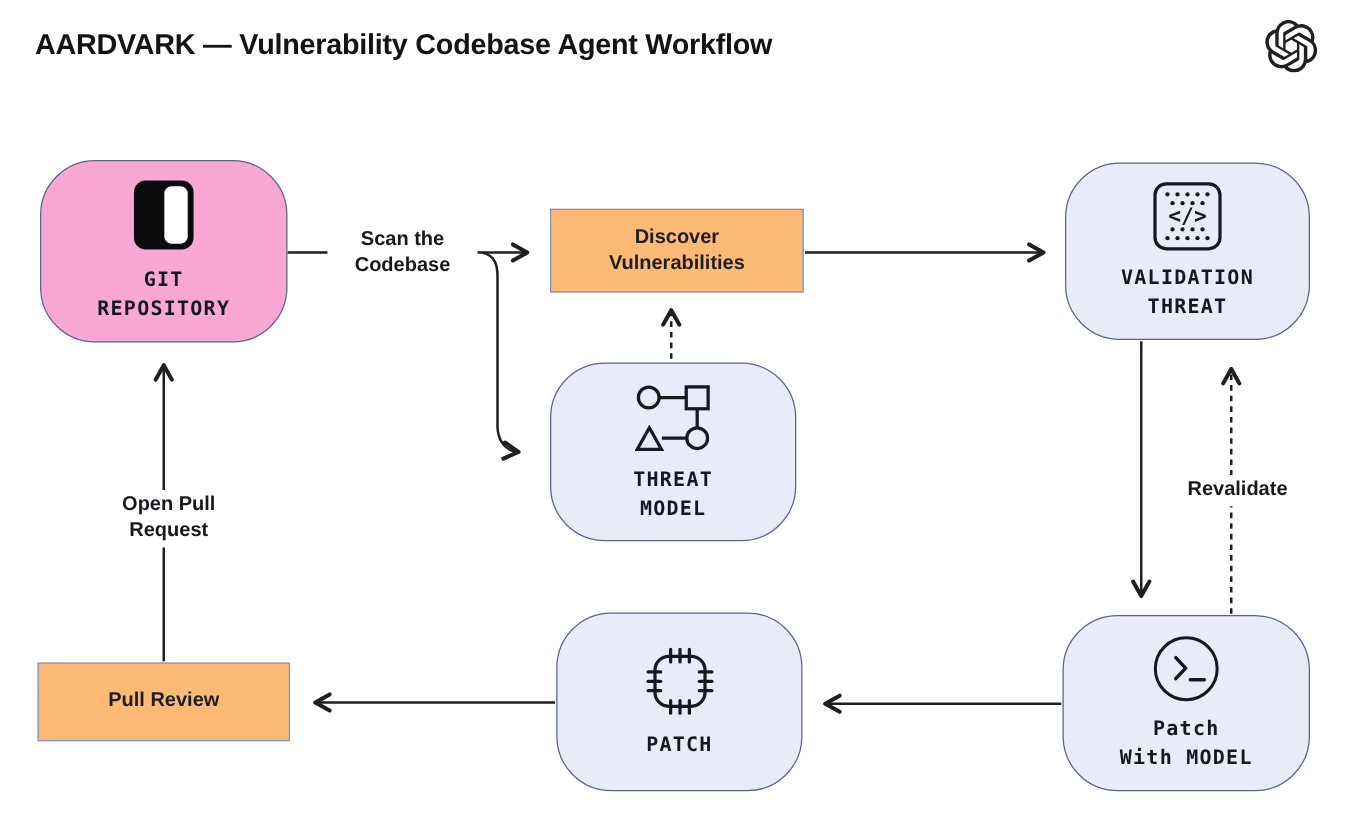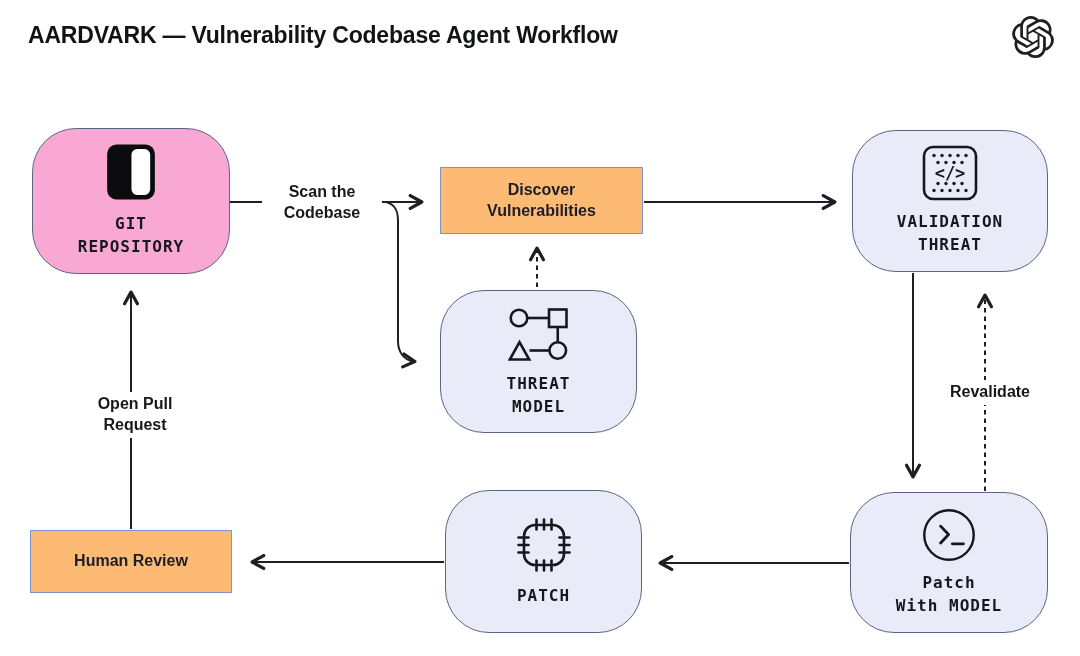--- a/index.html
+++ b/index.html
@@ -159,21 +159,21 @@
         <line x1="44.5" y1="29" x2="54.5" y2="29"></line>
         <line x1="44.5" y1="36.5" x2="54.5" y2="36.5"></line>
     </g>
   </svg>
   <div class="node-label">
     <div>PATCH</div>
   </div>
 </div>
 
 <div class="rect-box" style="left:30px;top:530px;width:202px;height:63px;">
-  <div>Human Review</div>
+  <div>Pull Review</div>
 </div>
 
 <div class="edge-label" style="left:262px;top:180px;width:112px;">
   <div>Scan the</div>
   <div>Codebase</div>
 </div>
 
 <div class="edge-label" style="left:77px;top:392px;width:108px;">
   <div>Open Pull</div>
   <div>Request</div>

